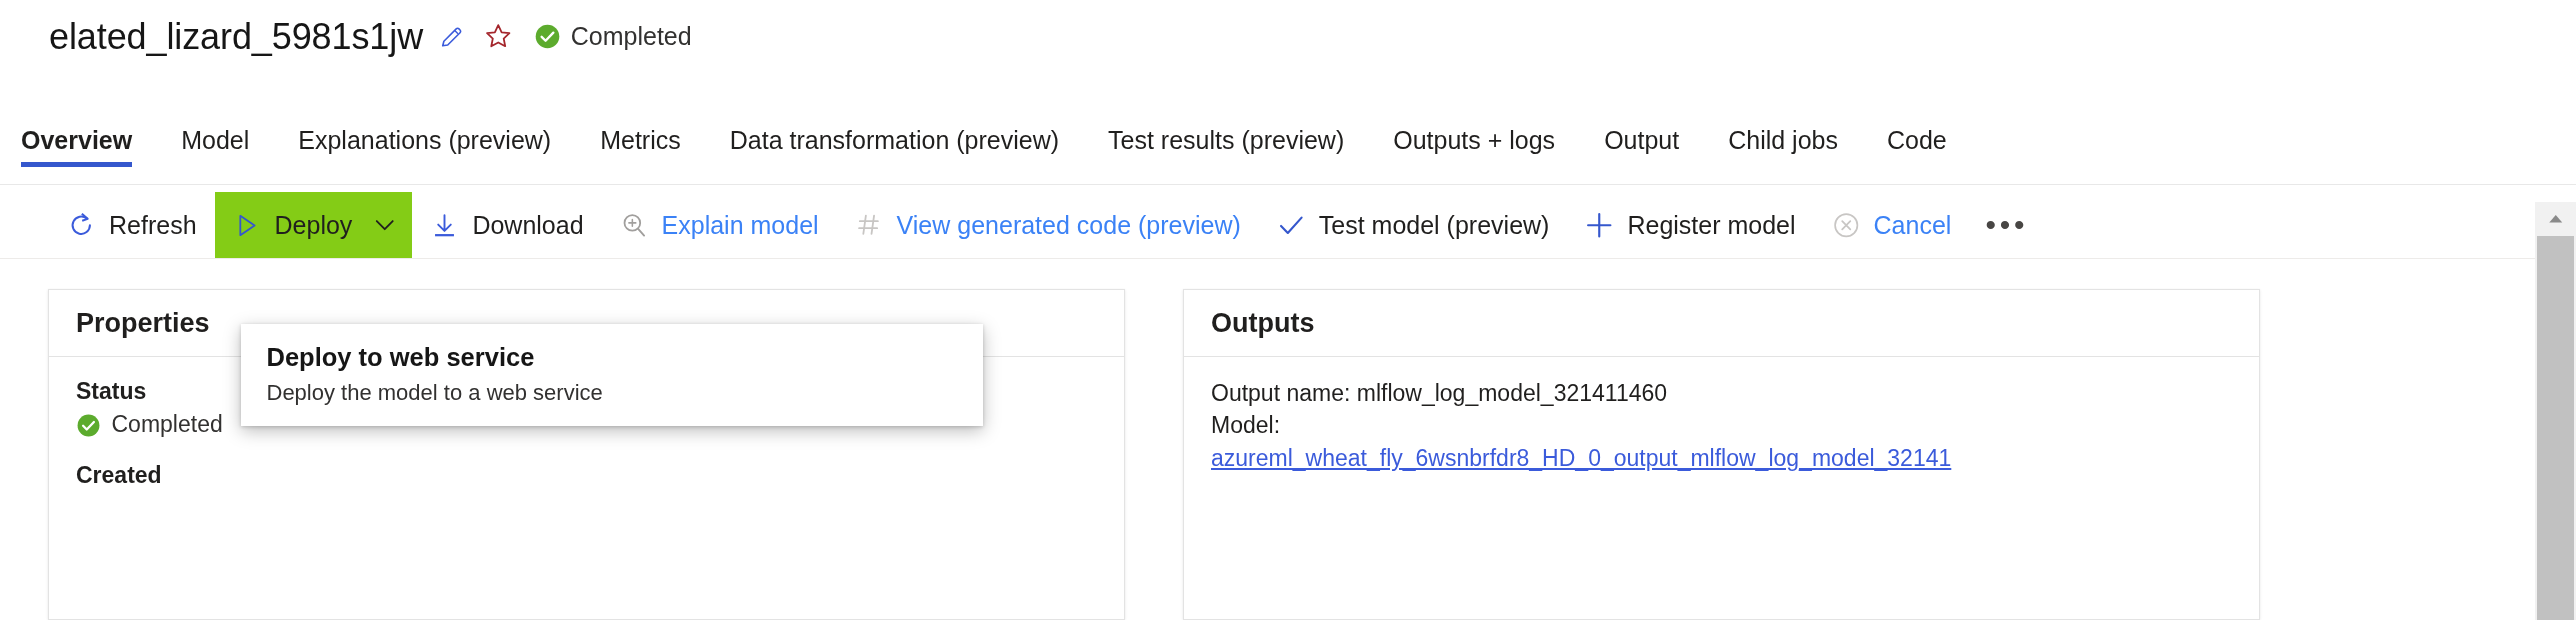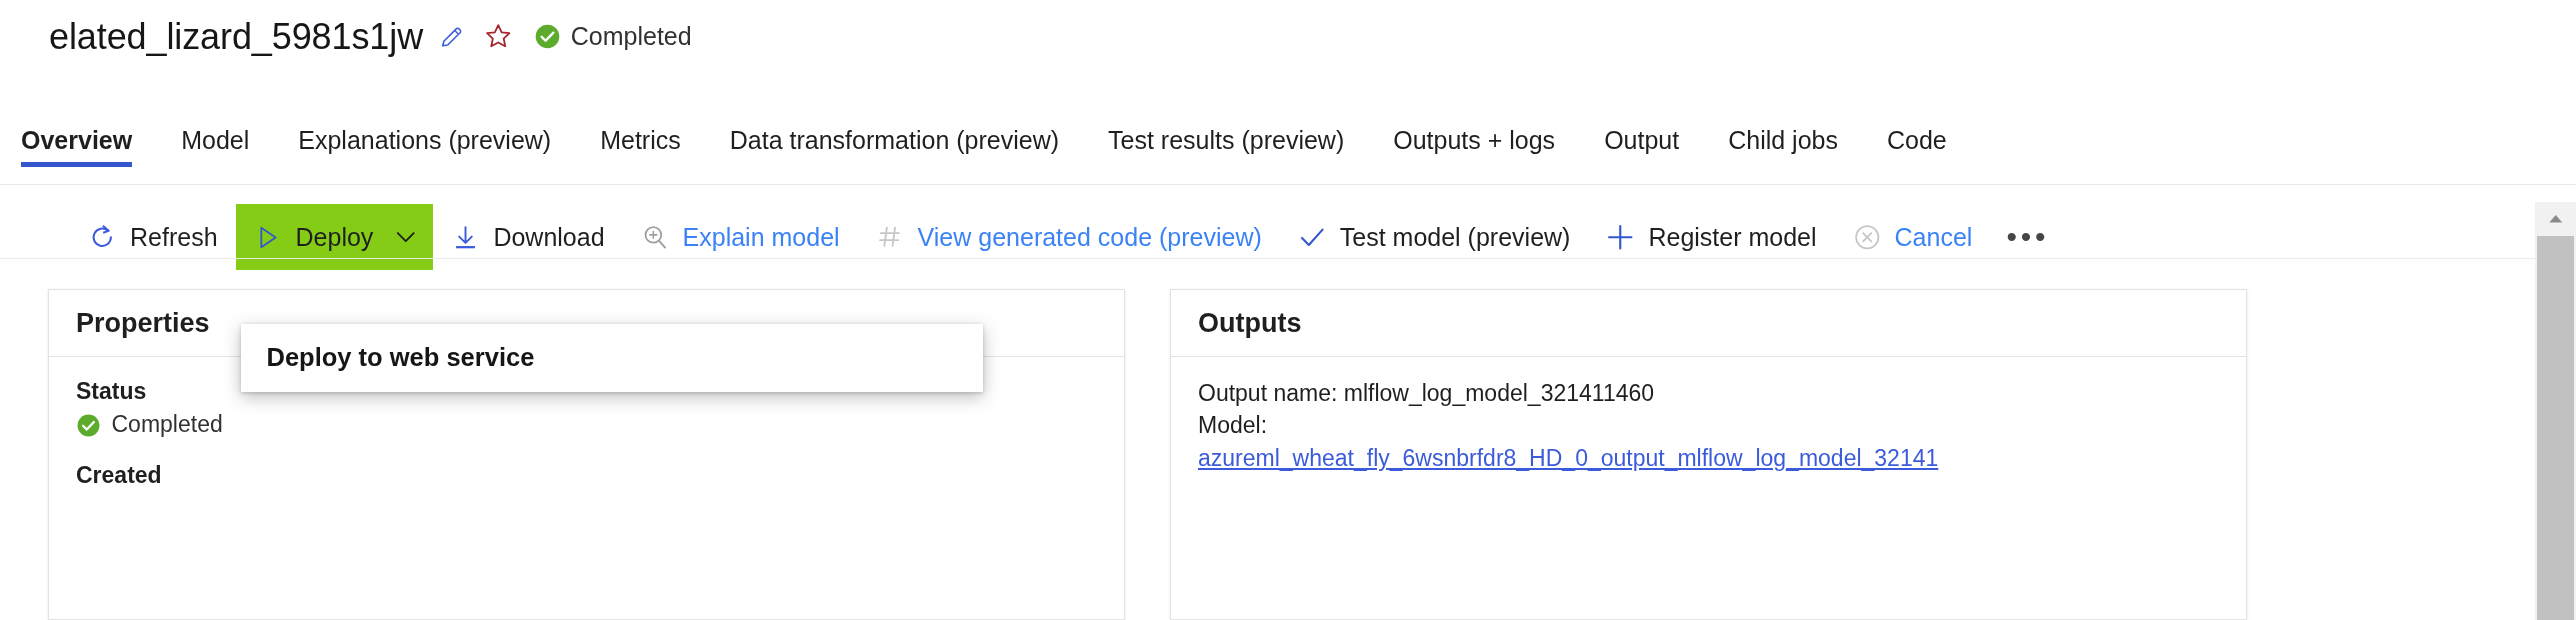--- a/index.html
+++ b/index.html
@@ -94,26 +94,26 @@
     position: absolute;
     left: 0; top: 184px;
     width: 2576px; height: 0.7px;
     background: #e8e8e8;
   }
 
   
   .commandbar {
     position: absolute;
     left: 0;
-    top: 204px;
+    top: 192px;
     width: 2535px;
     height: 66px;
     display: flex;
     align-items: center;
-    padding-left: 70px;
+    padding-left: 49px;
     white-space: nowrap;
   }
   .cmd {
     display: flex;
     align-items: center;
     height: 66px;
     padding: 0 18px;
     font-size: 25px;
     color: #201f1e;
     cursor: pointer;
@@ -158,21 +158,21 @@
   }
 
   
   .content {
     position: absolute;
     left: 0;
     top: 289px;
     width: 2535px;
     height: 331px;
     display: flex;
-    gap: 0;
+    gap: 13px;
     padding: 0 48px;
   }
   .panel {
     background: #ffffff;
     border: 0.7px solid #e3e3e3;
     box-shadow: 0 1.2px 2.7px rgba(0,0,0,0.10), 0 0.2px 0.7px rgba(0,0,0,0.08);
     display: flex;
     flex-direction: column;
     overflow: hidden;
   }
@@ -471,20 +471,21 @@
         <div class="out-line">Output name: mlflow_log_model_321411460</div>
         <div class="out-line">Model:</div>
         <a class="out-link">azureml_wheat_fly_6wsnbrfdr8_HD_0_output_mlflow_log_model_32141</a>
       </div>
     </section>
   </div>
 
   <div class="dropdown">
     <div class="menu-item">
       <div class="menu-item-title">Deploy to web service</div>
+      <div class="menu-item-desc">Deploy the model to a web service</div>
     </div>
   </div>
 
   <div class="scrollbar">
     <div class="sb-up">
       <svg viewBox="0 0 24 24" width="19.5" height="19.5">
         <path d="M12 7.5l8 9H4z" fill="#8a8a8a"></path>
       </svg>
     </div>
     <div class="sb-thumb"></div>

